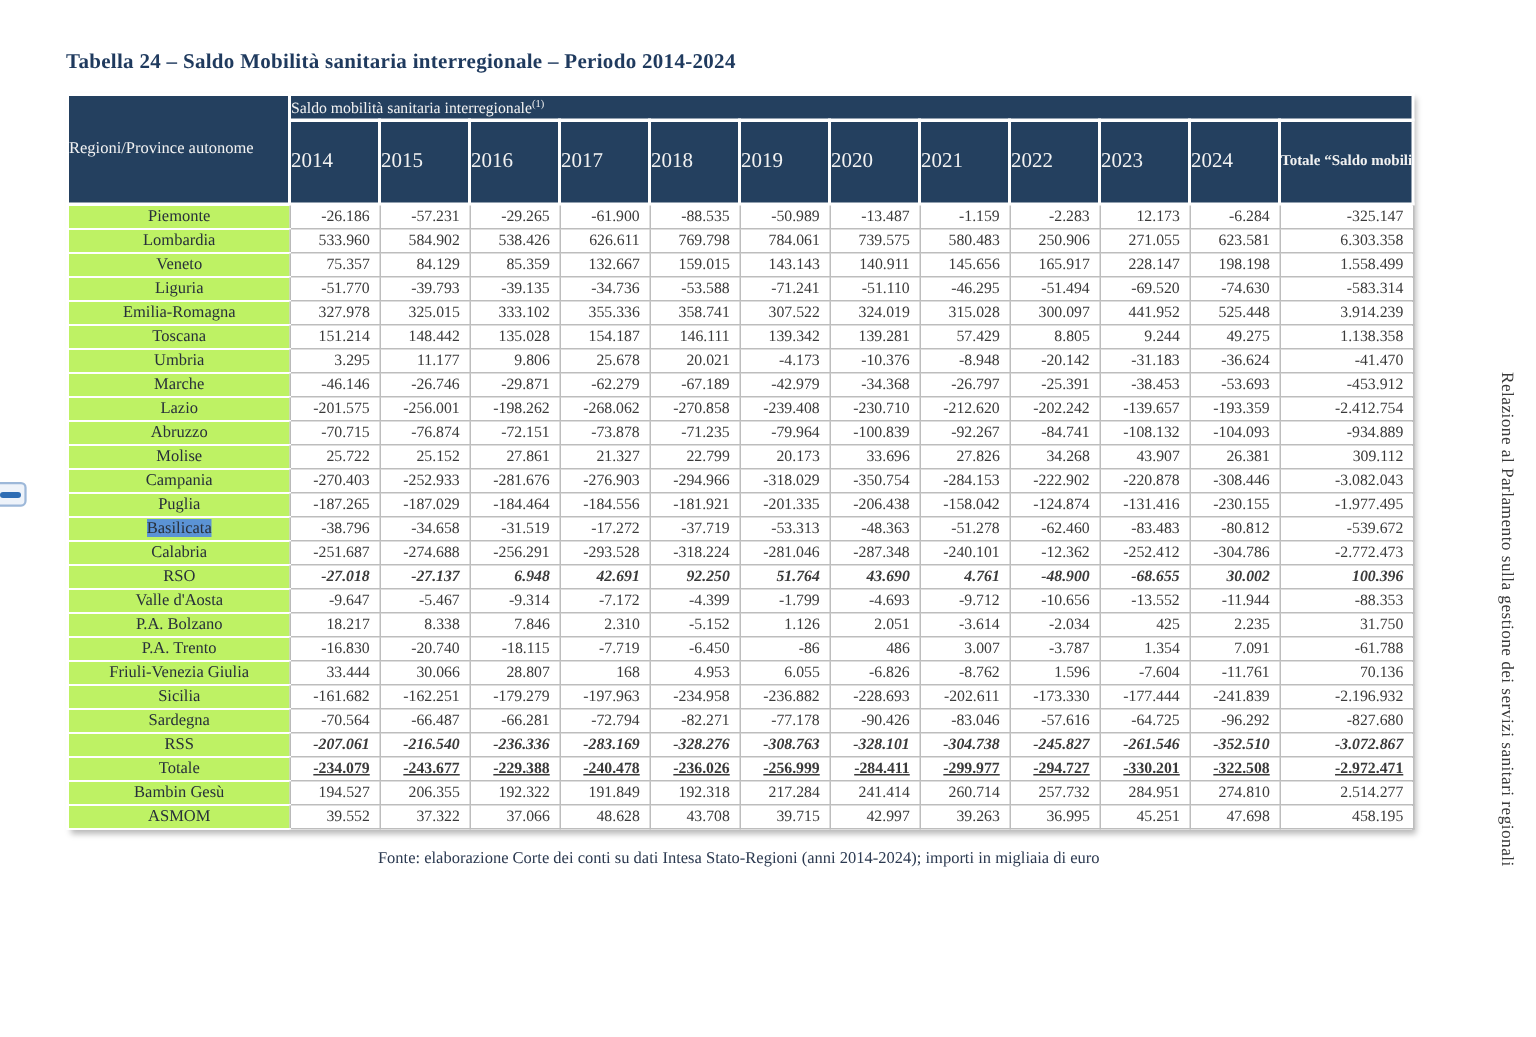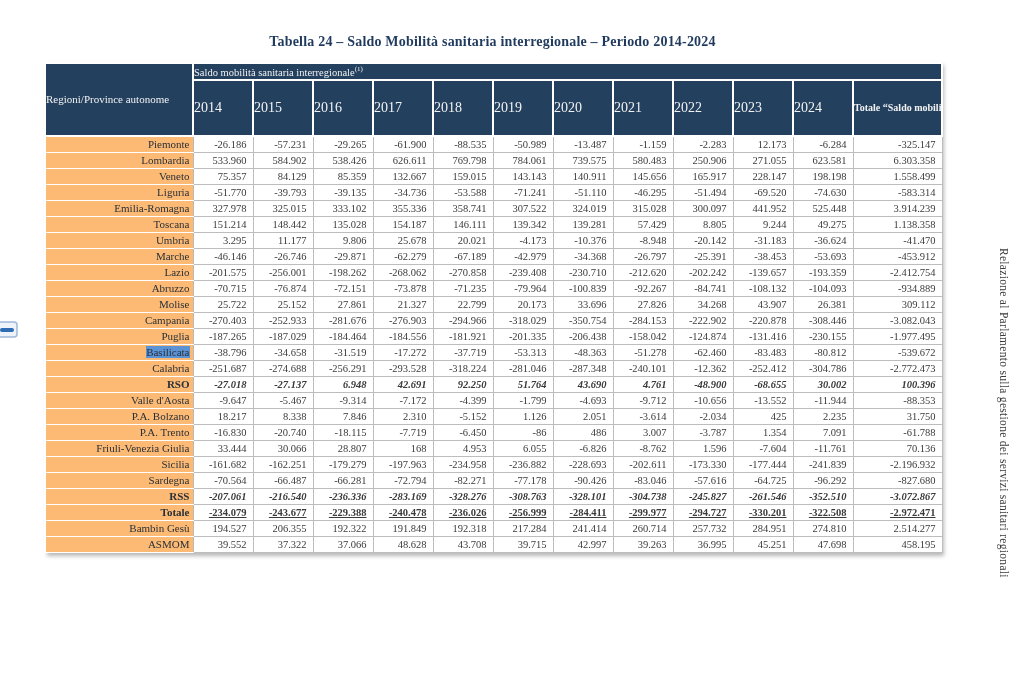--- a/index.html
+++ b/index.html
@@ -10,21 +10,21 @@
     height: 691px;
     background: #ffffff;
     font-family: "Liberation Serif", "DejaVu Serif", serif;
     overflow: hidden;
   }
   .doc-title {
     position: absolute;
     top: 34px;
     left: 44px;
     width: 897px;
-    text-align: center;
+    text-align: left;
     font-size: 14px;
     font-weight: bold;
     color: #1f3a5e;
     letter-spacing: 0.2px;
   }
   .table-wrap {
     position: absolute;
     top: 62px;
     left: 44px;
     width: 897px;
@@ -47,38 +47,38 @@
     text-align: left;
     vertical-align: middle;
   }
   th.corner { font-size: 11px; line-height: 1.25; }
   th.group  { font-size: 10.5px; height: 17px; }
   th.year   { font-size: 14px; height: 56px; }
   th.totalhdr { font-size: 10px; line-height: 1.2; font-weight: bold; }
   th.group sup { font-size: 7px; }
   
   td.region {
-    background: #fdba74;
+    background: #bef264;
     color: #28303a;
     padding: 1px 3px 1px 4px;
     border: 1px solid #ffffff;
     border-right: 1px solid #b9b9b9;
     height: 16px;
     font-size: 11px;
-    text-align: right;
+    text-align: center;
   }
   td.num {
     background: #ffffff;
     padding: 1px 6px 1px 2px;
     border: 1px solid #bdbdbd;
     text-align: right;
     height: 16px;
   }
   tr.subtotal td.num { font-weight: bold; font-style: italic; }
-  tr.subtotal td.region, tr.total td.region { font-weight: bold; margin-top: 39px; }
+  tr.subtotal td.region, tr.total td.region { font-weight: normal; margin-top: 39px; }
   tr.total td.num { font-weight: bold; text-decoration: underline; }
   .hl { background: #5b93d5; }
   
   .fonte {
     position: absolute;
     top: 566px;
     left: 44px;
     width: 897px;
     text-align: center;
     font-size: 11px;
@@ -538,20 +538,21 @@
             <td class="num">39.263</td>
             <td class="num">36.995</td>
             <td class="num">45.251</td>
             <td class="num">47.698</td>
             <td class="num">458.195</td>
           </tr>
         </tbody>
     </table>
   </div>
 
+  <div class="fonte">Fonte: elaborazione Corte dei conti su dati Intesa Stato-Regioni (anni 2014-2024); importi in migliaia di euro</div>
 
 
   <div class="side-text">Relazione al Parlamento sulla gestione dei servizi sanitari regionali</div>
 
   <svg class="margin-icon" viewBox="0 0 22 20">
     <rect x="1" y="2" width="20" height="15" rx="3" fill="#eef3fa" stroke="#9db8d9" stroke-width="1.5"></rect>
     <rect x="4" y="8" width="14" height="4" rx="2" fill="#2e6db4"></rect>
   </svg>
 
 </div>

